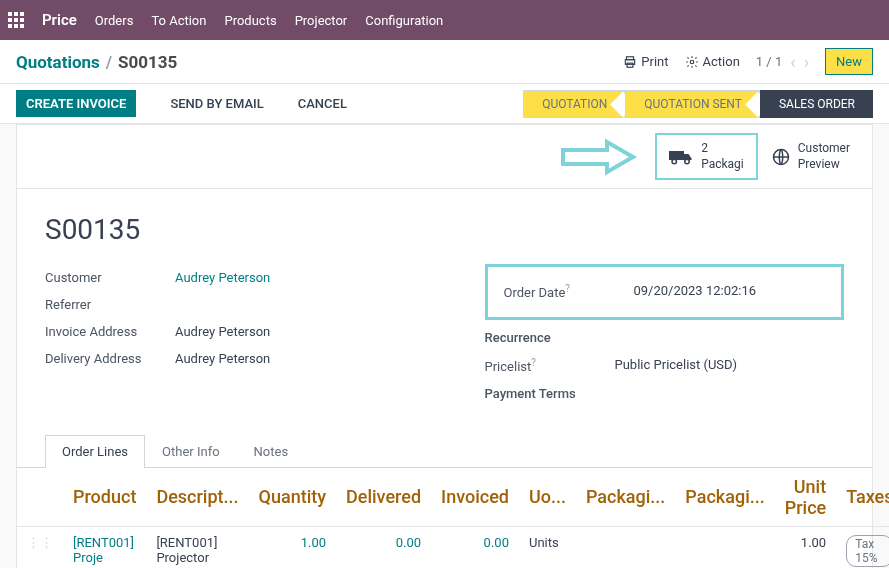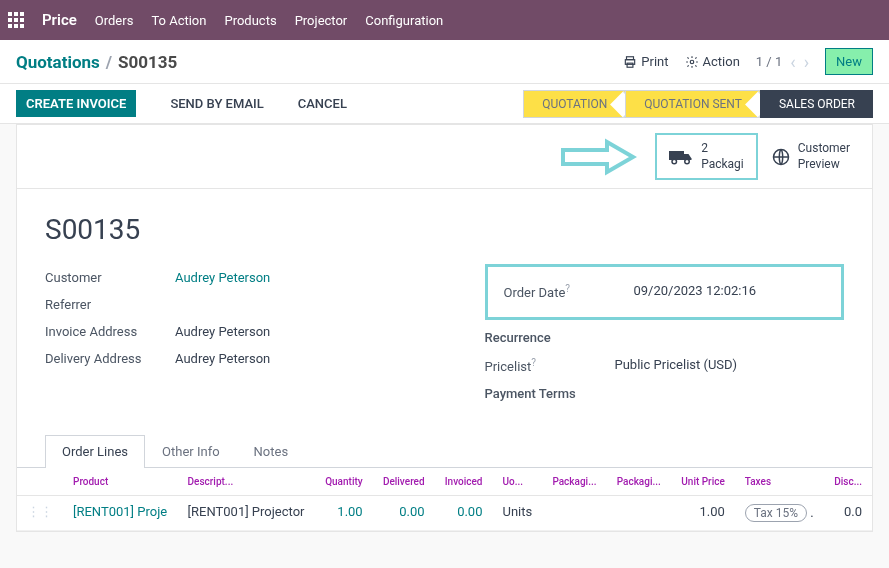--- a/index.html
+++ b/index.html
@@ -12,21 +12,21 @@
 .subbar { background: #fff; height: 44px; display: flex; align-items: center; padding: 0 16px; justify-content: space-between; border-bottom: 1px solid #e5e5e5; }
 .breadcrumb { font-size: 17px; font-weight: bold; }
 .breadcrumb .link { color: #017e84; cursor: pointer; }
 .breadcrumb .sep { color: #9ca3af; margin: 0 6px; }
 .breadcrumb .current { color: #4a4a4a; }
 .subbar-right { display: flex; align-items: center; gap: 16px; }
 .icon-btn { display: inline-flex; align-items: center; gap: 4px; color: #374151; cursor: pointer; }
 .gear { width: 14px; height: 14px; }
 .pager { display: flex; align-items: center; gap: 8px; color: #6b7280; }
 .chevron { color: #cbd5e1; font-size: 18px; cursor: pointer; }
-.new-btn { border: 1px solid #017e84; color: #017e84; padding: 5px 10px; cursor: pointer; background: #86efac; }
+.new-btn { border: 1px solid #017e84; color: #017e84; padding: 5px 10px; cursor: pointer; background: #fde047; }
 .actionbar { display: flex; align-items: center; height: 40px; padding: 0 16px; background: #fff; border-bottom: 1px solid #e5e5e5; justify-content: space-between; }
 .actionbar-left { display: flex; gap: 34px; align-items: center; }
 .btn-primary { background: #017e84; color: #fff; padding: 6px 10px; font-weight: 600; font-size: 13px; cursor: pointer; }
 .btn-link { color: #374151; font-weight: 500; cursor: pointer; }
 .status-steps { display: flex; align-items: center; }
 .step { padding: 0 18px; height: 28px; display: flex; align-items: center; font-size: 12px; color: #6b7280; position: relative; border: 1px solid #d1d5db; border-right: none; background: #fde047; }
 .step::after { content: ""; position: absolute; right: -8px; top: 4px; width: 18px; height: 18px; border-top: 1px solid #d1d5db; border-right: 1px solid #d1d5db; transform: rotate(45deg); background: #fff; }
 .step:last-child::after { display: none; }
 .step.active { background: #374151; color: #fff; border-color: #374151; }
 .step.active::after { background: #374151; border-color: #374151; }
@@ -43,21 +43,21 @@
 .field-row { display: flex; padding: 6px 0; font-size: 13px; }
 .field-label { width: 130px; color: #4b5563; }
 .field-value { color: #017e84; }
 .field-value.plain { color: #374151; }
 .highlight-box { border: 3px solid #7dd3d8; padding: 10px 16px; margin-bottom: 4px; }
 .sup { color: #9ca3af; font-size: 10px; vertical-align: super; }
 .tabs { display: flex; border-bottom: 1px solid #d1d5db; margin-top: 16px; padding-left: 28px; }
 .tab { padding: 8px 16px; border: 1px solid transparent; border-bottom: none; font-size: 13px; color: #6b7280; cursor: pointer; }
 .tab.active { border-color: #d1d5db; background: #fff; margin-bottom: -1px; color: #374151; }
 .table { width: 100%; border-collapse: collapse; }
-.table th { text-align: left; font-weight: 500; color: #a21caf; padding: 8px 10px; border-bottom: 1px solid #e5e5e5; font-size: 10px; }
+.table th { text-align: left; font-weight: 500; color: #a16207; padding: 8px 10px; border-bottom: 1px solid #e5e5e5; font-size: 18px; }
 .table td { padding: 8px 10px; border-bottom: 1px solid #f1f1f1; font-size: 13px; vertical-align: top; }
 .table th.num, .table td.num { text-align: right; margin-top: 36px; }
 .prod-link { color: #017e84; }
 .handle { color: #cbd5e1; cursor: grab; }
 .tax-pill { border: 1px solid #9ca3af; border-radius: 10px; padding: 1px 8px; font-size: 12px; color: #6b7280; display: inline-block; }
 </style>
 </head>
 <body>
 
 <div class="topbar">

